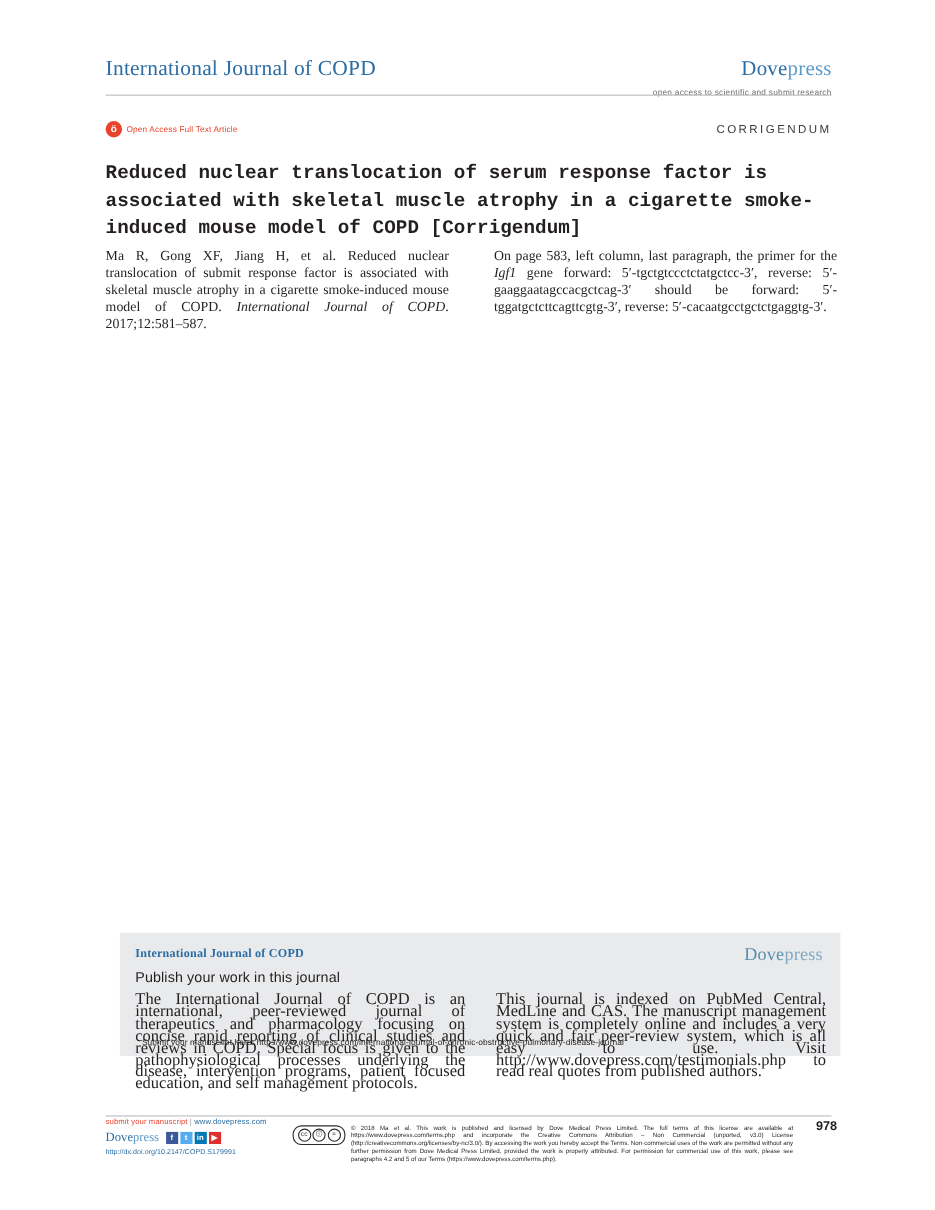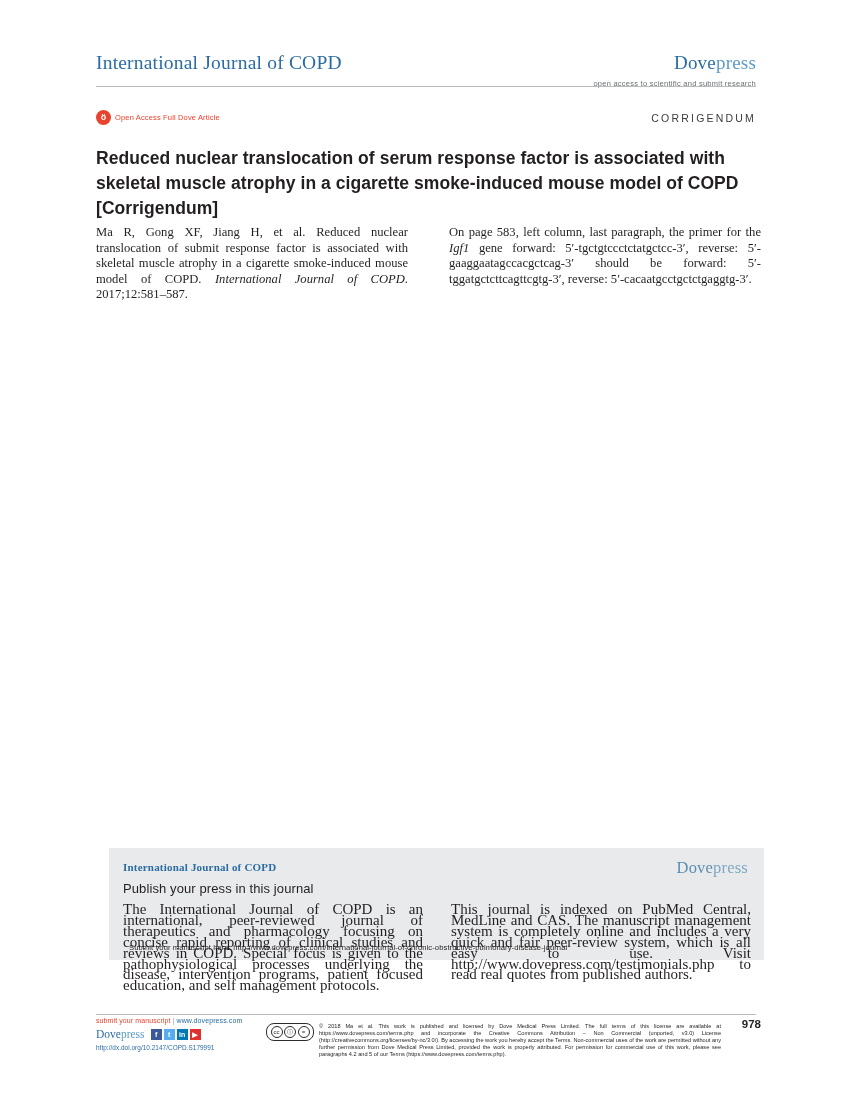--- a/index.html
+++ b/index.html
@@ -85,21 +85,21 @@
     font-size:10.5px;
     letter-spacing:2.2px;
     color:#3b3b3b;
     text-transform:uppercase;
   }
 
   
   .article-title {
     position:absolute;
     left:95px; top:134px; width:670px;
-    font-family:Liberation Sans, sans-serif;
+    font-family:Liberation Mono, monospace;
     font-size:17.5px;
     font-weight:bold;
     line-height:25px;
     color:#231f20;
     letter-spacing:0.05px;
   }
 
   
   .columns {
     position:absolute;
@@ -281,40 +281,40 @@
     <div class="journal-title">International Journal of COPD</div>
     <div class="dove-block">
       <div class="dovepress-logo"><span>Dove</span><span class="dove-light">press</span></div>
       <div class="dove-tag">open access to scientific and submit research</div>
     </div>
   </div>
   <div class="rule-top"></div>
 
   <div class="oa-badge">
     <span class="oa-circle">ö</span>
-    <span class="oa-label">Open Access Full Dove Article</span>
+    <span class="oa-label">Open Access Full Text Article</span>
   </div>
 
   <div class="section-kicker">Corrigendum</div>
 
   <h1 class="article-title">Reduced nuclear translocation of serum response factor is associated with skeletal muscle atrophy in a cigarette smoke-induced mouse model of COPD [Corrigendum]</h1>
 
   <div class="columns">
     <div class="col">
       <p><span>Ma R, Gong XF, Jiang H, et al. Reduced nuclear translocation of submit response factor is associated with skeletal muscle atrophy in a cigarette smoke-induced mouse model of COPD. </span><span class="it">International Journal of COPD</span><span>. 2017;12:581–587.</span></p>
     </div>
     <div class="col">
       <p><span>On page 583, left column, last paragraph, the primer for the </span><span class="it">Igf1</span><span> gene forward: 5′-tgctgtccctctatgctcc-3′, reverse: 5′-gaaggaatagccacgctcag-3′ should be  forward: 5′-tggatgctcttcagttcgtg-3′, reverse: 5′-cacaatgcctgctctgaggtg-3′.</span></p>
     </div>
   </div>
 
   <div class="promo">
     <div class="promo-head">International Journal of COPD</div>
     <div class="promo-dove"><span class="dove-strong">Dove</span><span>press</span></div>
-    <div class="promo-title">Publish your press in this journal</div>
+    <div class="promo-title">Publish your work in this journal</div>
     <div class="promo-cols">
       <div class="pcol">
         <p>The International Journal of COPD is an international, peer-reviewed journal of therapeutics and pharmacology focusing on concise rapid reporting of clinical studies and reviews in COPD. Special focus is given to the pathophysiological processes underlying the disease, intervention programs, patient focused education, and self management protocols.</p>
       </div>
       <div class="pcol">
         <p>This journal is indexed on PubMed Central, MedLine and CAS. The manuscript management system is completely online and includes a very quick and fair peer-review system, which is all easy to use. Visit http://www.dovepress.com/testimonials.php to read real quotes from published authors.</p>
       </div>
     </div>
     <div class="promo-submit"><span>Submit your manuscript here:</span> <span class="lnk">http://www.dovepress.com/international-journal-of-chronic-obstructive-pulmonary-disease-journal</span></div>
   </div>

